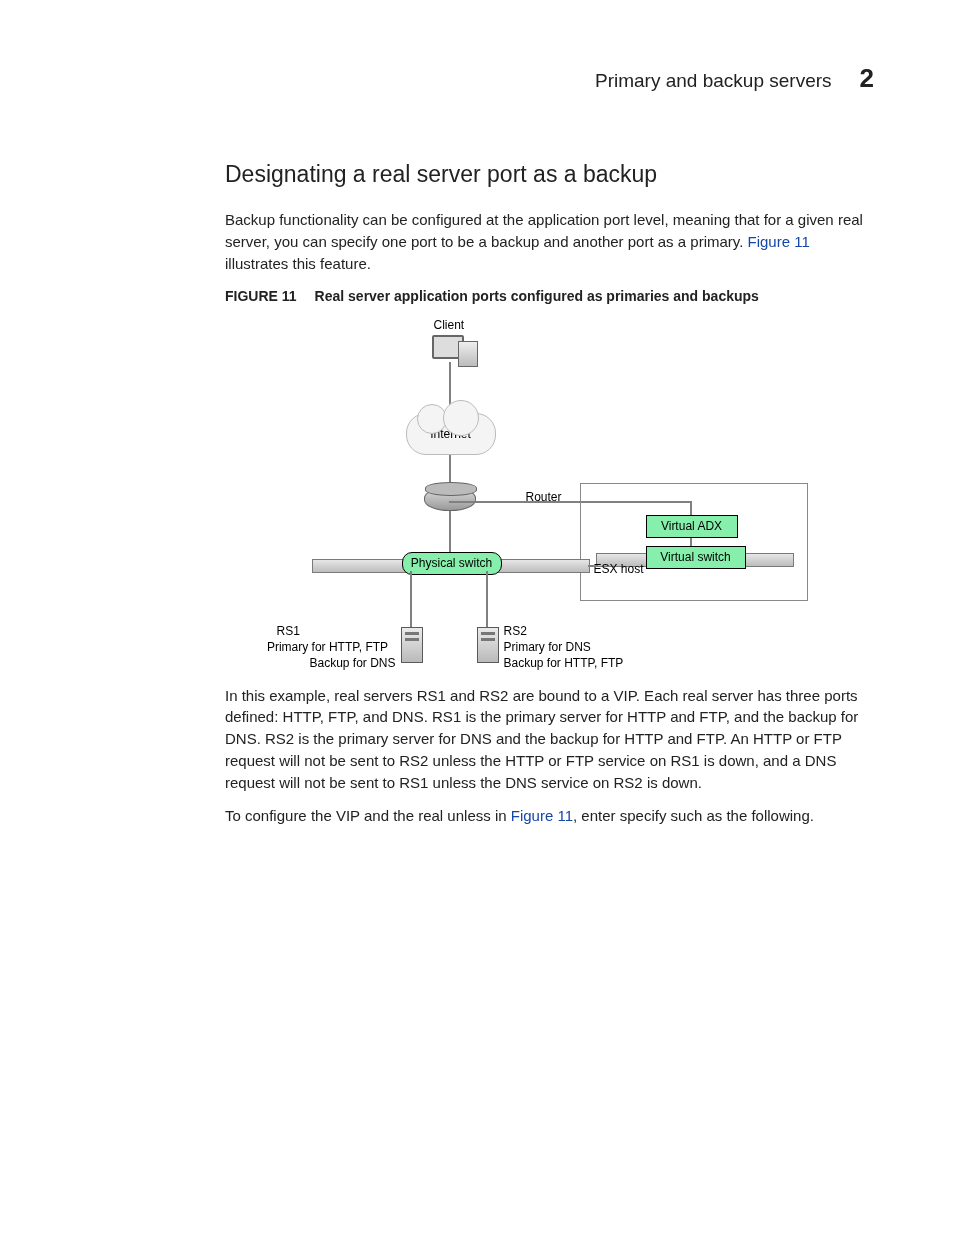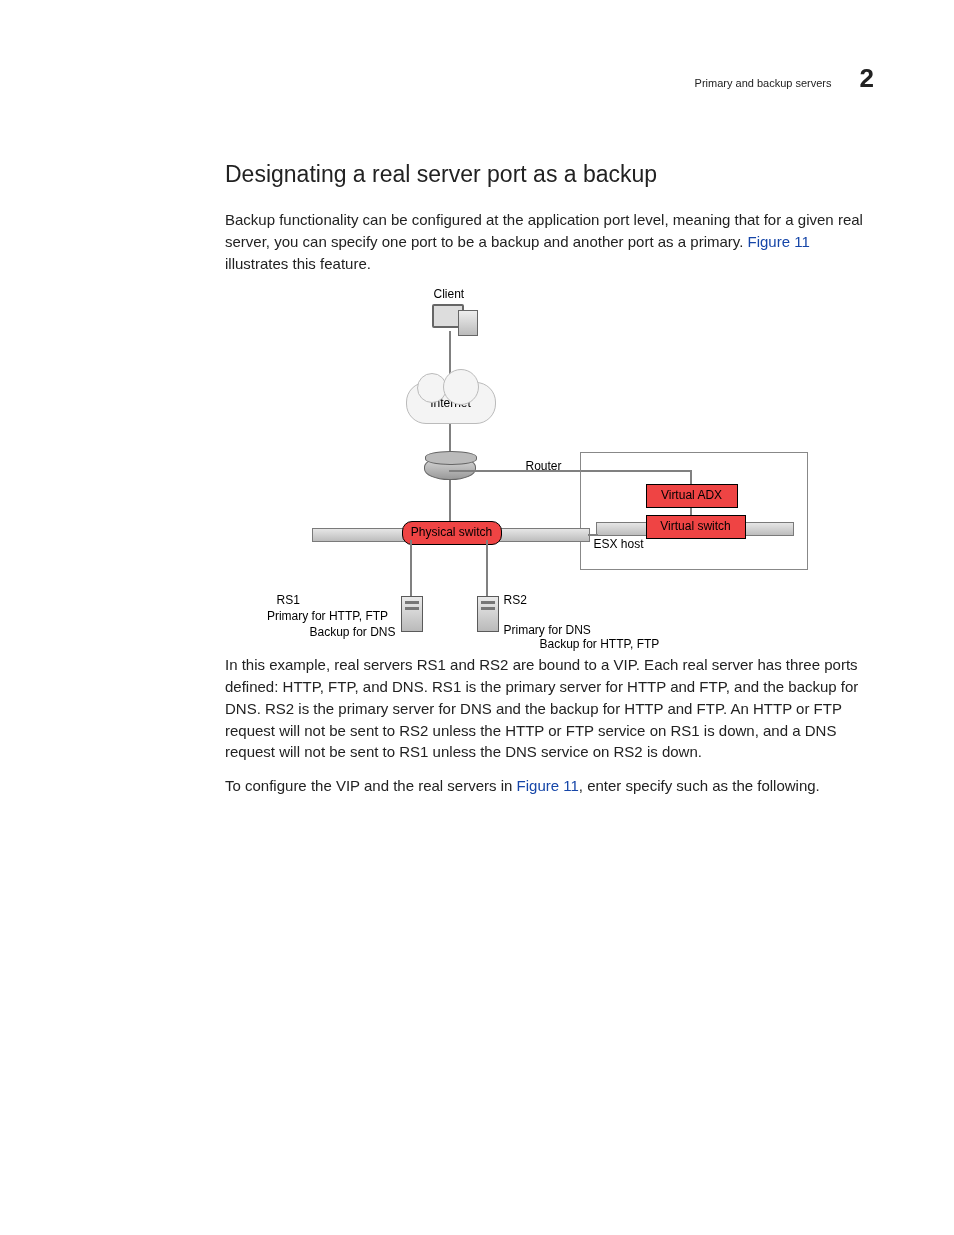--- a/index.html
+++ b/index.html
@@ -20,21 +20,21 @@
     position: relative;
   }
   .running-head {
     display: flex;
     justify-content: flex-end;
     align-items: baseline;
     gap: 28px;
     margin-bottom: 60px;
   }
   .running-head .title {
-    font-size: 11px;
+    font-size: 19px;
   }
   .running-head .num {
     font-size: 26px;
     font-weight: 700;
   }
   h1.section {
     font-size: 23px;
     font-weight: 400;
     margin: 0 0 18px 0;
     letter-spacing: 0;
@@ -57,21 +57,21 @@
     font-family: Arial, Helvetica, sans-serif;
     font-size: 12px;
     color: #000;
   }
   .d-line {
     position: absolute;
     background: #808080;
   }
   .d-box {
     position: absolute;
-    background: #ef4444;
+    background: #86efac;
     border: 1px solid #000;
     padding: 2px 8px;
     font-size: 12px;
     box-sizing: border-box;
   }
   .d-label {
     position: absolute;
     font-size: 12px;
     white-space: nowrap;
   }
@@ -169,20 +169,23 @@
     <span class="title">Primary and backup servers</span>
     <span class="num">2</span>
   </div>
 
   <h1 class="section">Designating a real server port as a backup</h1>
 
   <p>
     <span>Backup functionality can be configured at the application port level, meaning that for a given real server, you can specify one port to be a backup and another port as a primary. </span><a class="xref" href="#">Figure 11</a><span> illustrates this feature.</span>
   </p>
 
+  <div class="fig-caption">
+    <span class="lbl">FIGURE 11</span><span class="txt">Real server application ports configured as primaries and backups</span>
+  </div>
 
   <div class="diagram">
 
     <div class="d-line" style="left:189px; top:45px; width:2px; height:205px;"></div>
 
     <div class="d-label" style="left:174px; top:0;">Client</div>
     <div class="monitor" style="left:172px; top:18px;"></div>
     <div class="cpu" style="left:198px; top:24px;"></div>
 
     <div class="cloud" style="left:146px; top:96px;">
@@ -202,44 +205,44 @@
 
     <div class="d-box" style="left:386px; top:198px; width:92px; text-align:center;">
       <span>Virtual ADX</span>
     </div>
 
     <div class="switch" style="left:336px; top:236px; width:198px;"></div>
     <div class="d-box" style="left:386px; top:229px; width:100px; text-align:center;">
       <span>Virtual switch</span>
     </div>
 
-    <div class="d-label" style="left:334px; top:250px;">ESX host</div>
+    <div class="d-label" style="left:334px; top:244px;">ESX host</div>
 
     <div class="d-line" style="left:336px; top:243px; width:2px; height:0;"></div>
 
     <div class="switch" style="left:52px; top:242px; width:278px;"></div>
     <div class="d-box" style="left:142px; top:235px; width:100px; text-align:center;border-radius:10px;">
       <span>Physical switch</span>
     </div>
 
     <div class="d-line" style="left:328px; top:248px; width:10px; height:2px;"></div>
 
     <div class="d-line" style="left:150px; top:254px; width:2px; height:56px;"></div>
     <div class="d-line" style="left:226px; top:254px; width:2px; height:56px;"></div>
 
     <div class="srv" style="left:141px; top:310px;"></div>
     <div class="d-label" style="left:17px; top:306px; width:136px; text-align:left;">RS1</div>
     <div class="d-label" style="left:0; top:322px; width:136px; text-align:center;">Primary for HTTP, FTP</div>
     <div class="d-label" style="left:0; top:338px; width:136px; text-align:right;">Backup for DNS</div>
 
     <div class="srv" style="left:217px; top:310px;"></div>
     <div class="d-label" style="left:244px; top:306px;">RS2</div>
-    <div class="d-label" style="left:244px; top:336px;">Primary for DNS</div>
-    <div class="d-label" style="left:244px; top:350px;margin-left:36px;">Backup for HTTP, FTP</div>
+    <div class="d-label" style="left:244px; top:322px;">Primary for DNS</div>
+    <div class="d-label" style="left:244px; top:338px;">Backup for HTTP, FTP</div>
   </div>
 
   <p>In this example, real servers RS1 and RS2 are bound to a VIP. Each real server has three ports defined: HTTP, FTP, and DNS. RS1 is the primary server for HTTP and FTP, and the backup for DNS. RS2 is the primary server for DNS and the backup for HTTP and FTP. An HTTP or FTP request will not be sent to RS2 unless the HTTP or FTP service on RS1 is down, and a DNS request will not be sent to RS1 unless the DNS service on RS2 is down.</p>
 
   <p>
-    <span>To configure the VIP and the real servers in </span><a class="xref" href="#">Figure 11</a><span>, enter specify such as the following.</span>
+    <span>To configure the VIP and the real unless in </span><a class="xref" href="#">Figure 11</a><span>, enter specify such as the following.</span>
   </p>
 
 </div>
 
 </body></html>

